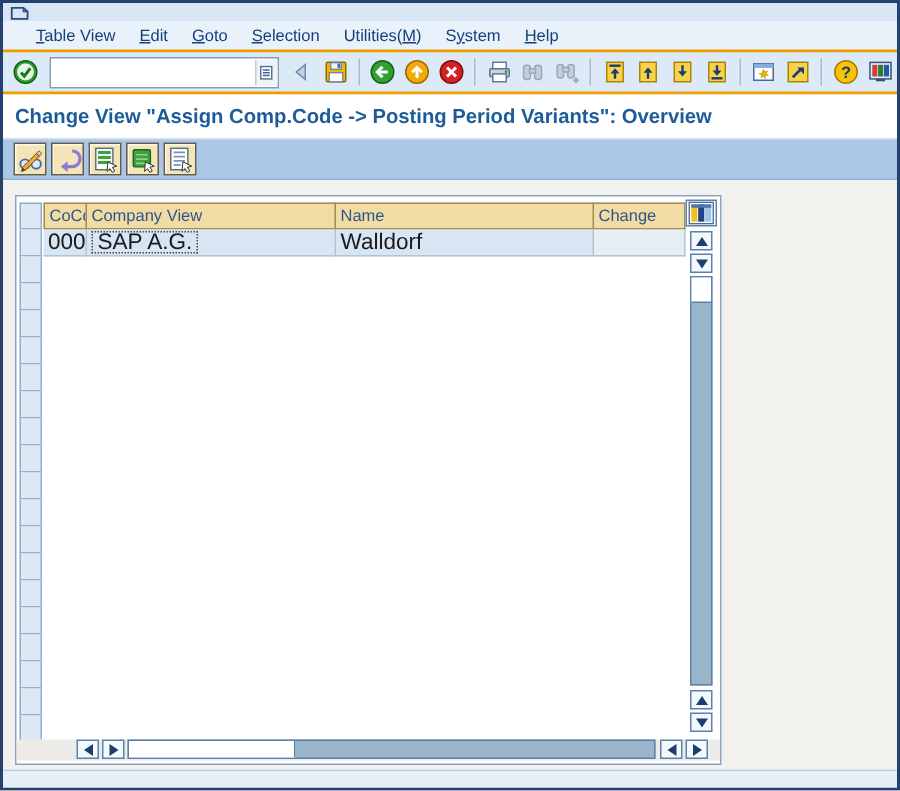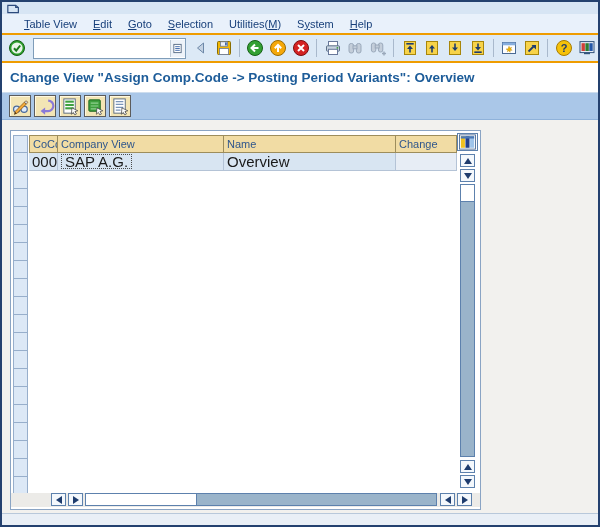--- a/index.html
+++ b/index.html
@@ -352,21 +352,21 @@
           <div class="hcell firstcol" style="left: 18px; width: 29px;">CoCd</div>
           <div class="hcell" style="left: 47px; width: 166px;">Company View</div>
           <div class="hcell" style="left: 213px; width: 172px;">Name</div>
           <div class="hcell" style="left: 385px; width: 61px;">Change</div>
         </div>
       <div id="tbody">
           <div class="dcell" style="left: 18px; top: 22px; width: 29px;">0001</div>
           <div class="dcell" style="left: 47px; top: 22px; width: 166px;">
             <span class="focusbox">SAP A.G.</span>
           </div>
-          <div class="dcell" style="left: 213px; top: 22px; width: 172px;">Overview</div>
+          <div class="dcell" style="left: 213px; top: 22px; width: 172px;">Walldorf</div>
           <div class="dcell variant" style="left: 385px; top: 22px; width: 61px;"></div>
         </div>
 
       <button class="cfgbtn">
         <svg viewBox="0 0 20 18">
             <rect x="1" y="1" width="18" height="16" fill="#fff" stroke="#4a6a94"></rect>
             <rect x="2.5" y="2.5" width="4.6" height="13" fill="#f0c020"></rect>
             <rect x="7.7" y="2.5" width="4.6" height="13" fill="#23408c"></rect>
             <rect x="12.9" y="2.5" width="4.6" height="13" fill="#9ec4ea"></rect>
             <rect x="2.5" y="2.5" width="15" height="2.6" fill="#4a78b4"></rect>

